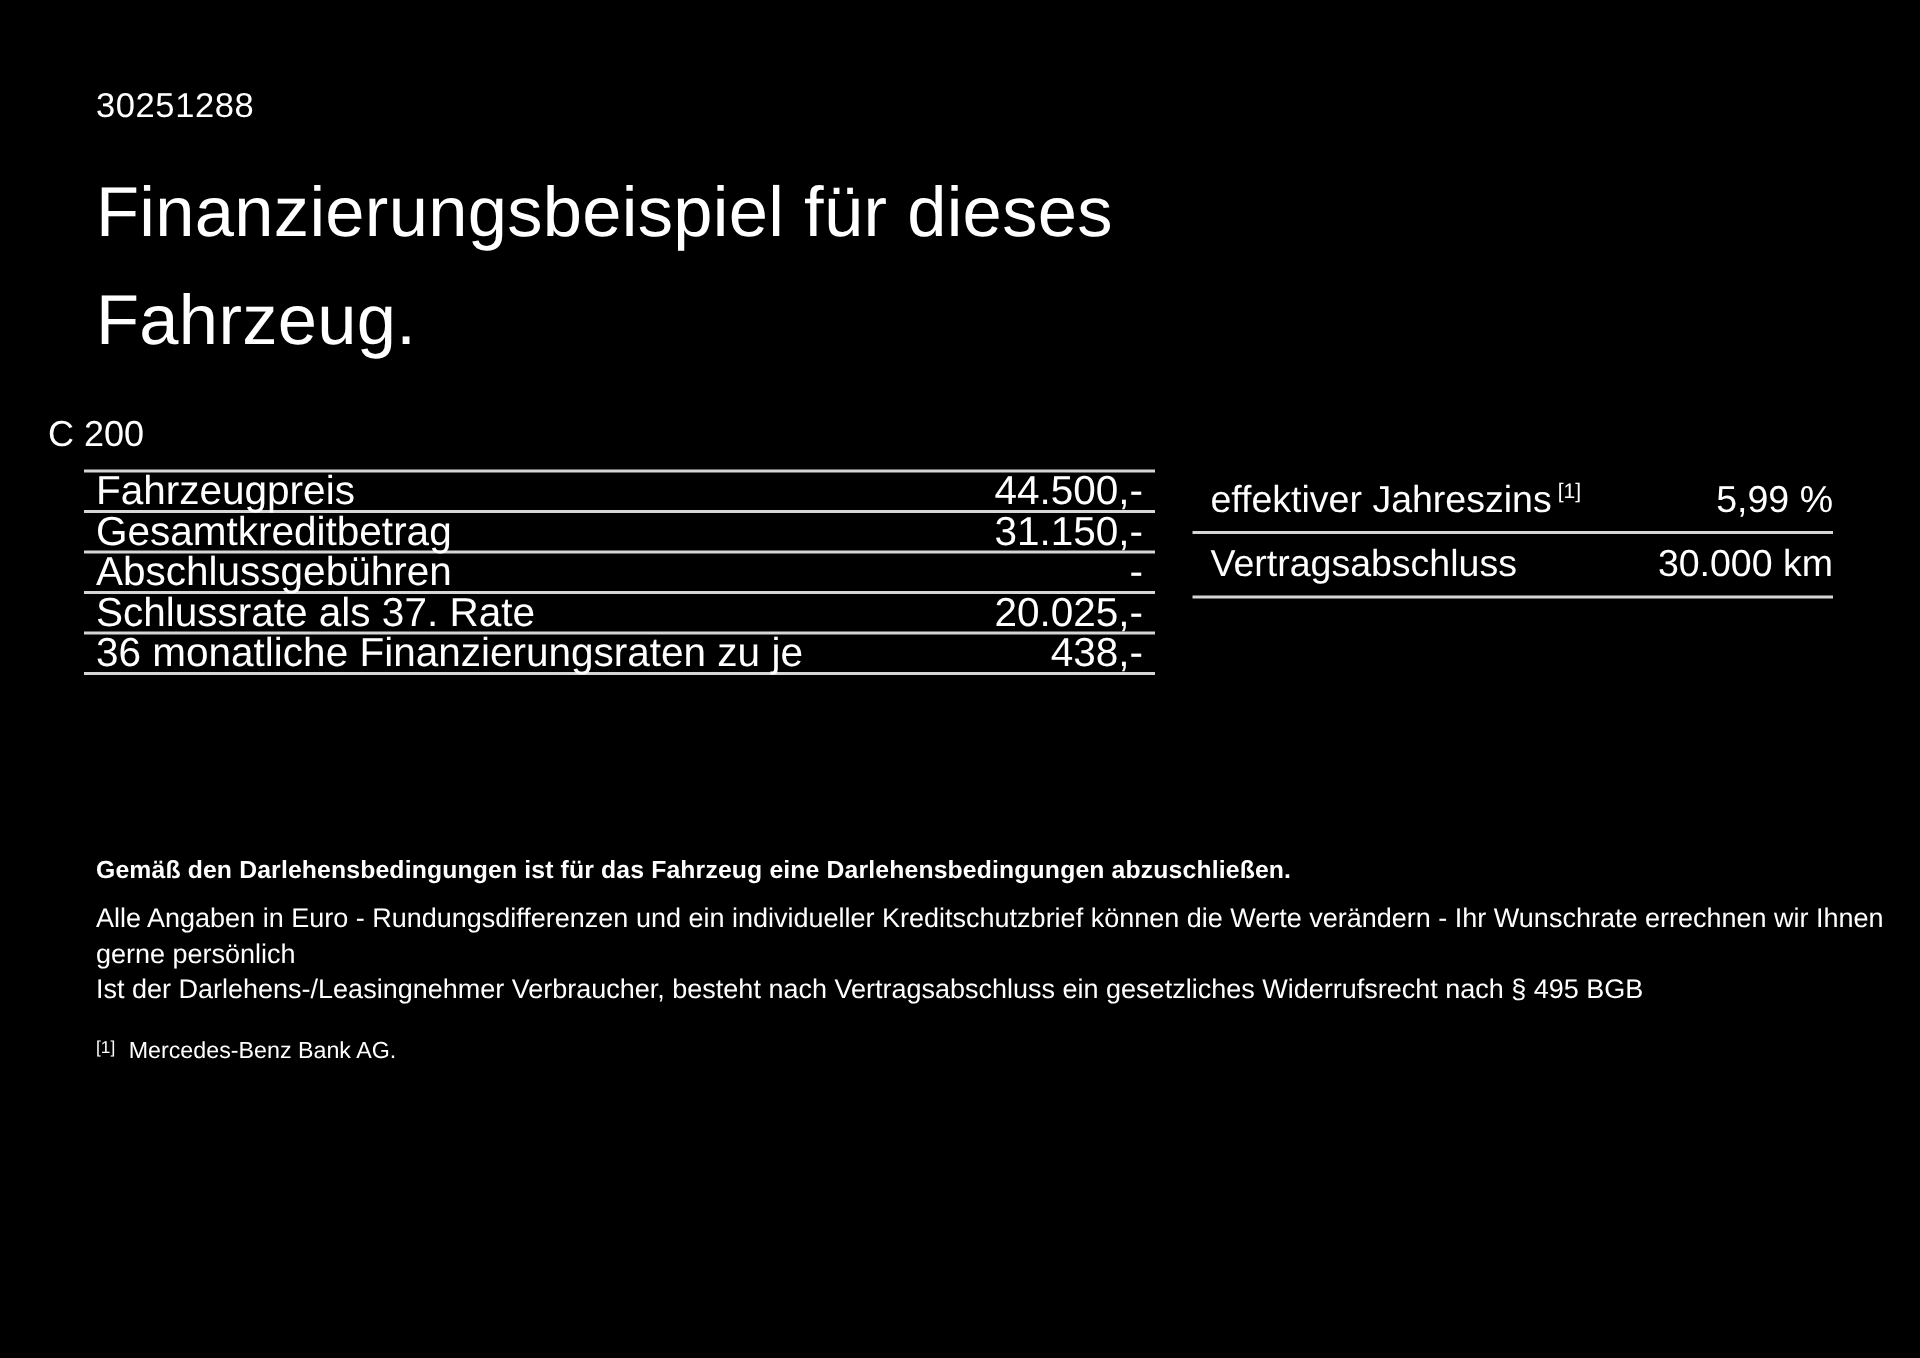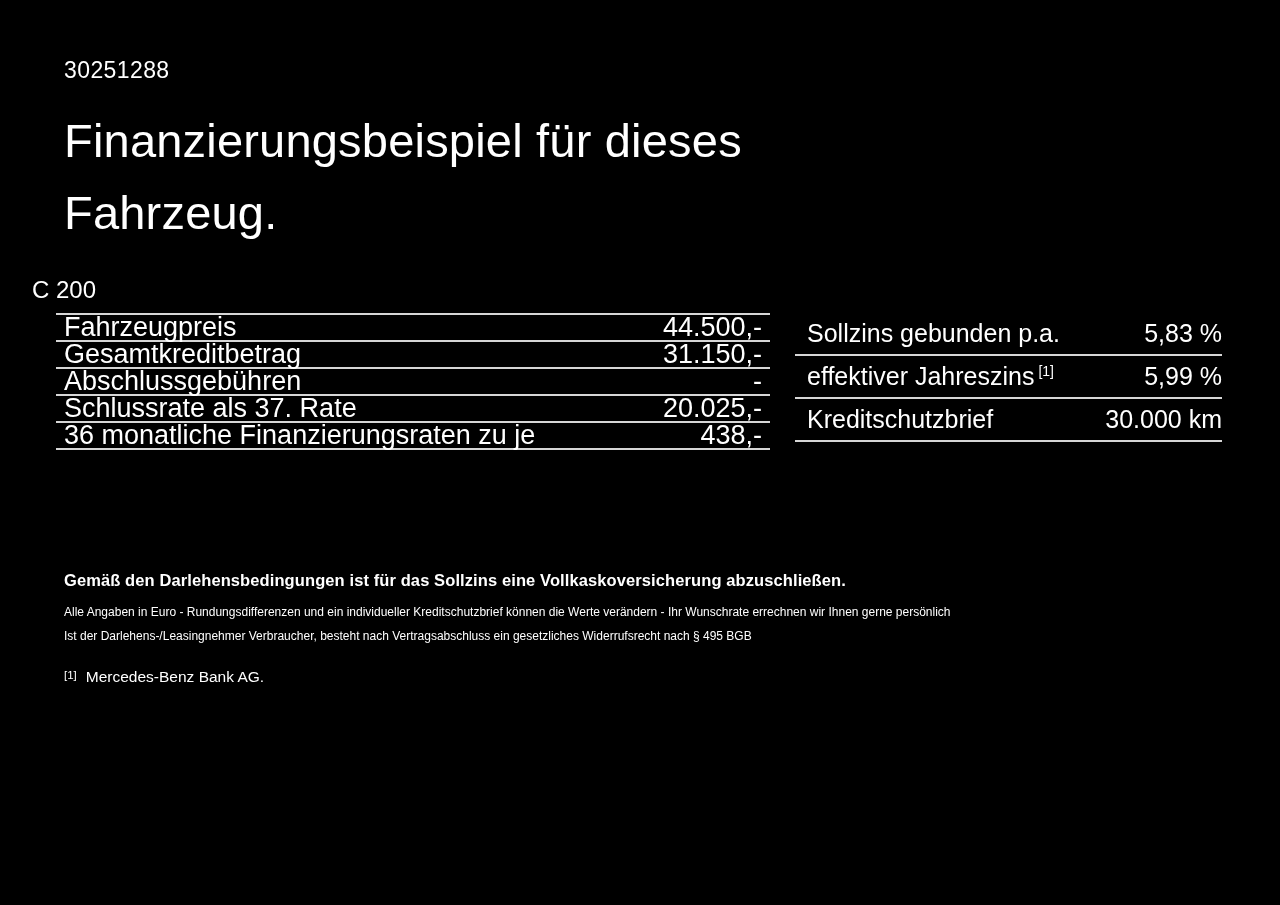--- a/index.html
+++ b/index.html
@@ -77,21 +77,21 @@
   }
 
   .footer{ margin:121px 0 0 64px; }
   .footer-bold{
     font-size:16.5px;
     font-weight:700;
     margin-bottom:11px;
     letter-spacing:0.1px;
   }
   .footer-note{
-    font-size:12px;
+    font-size:18px;
     line-height:23.5px;
     font-weight:400;
   }
   .footnote{
     margin-top:20px;
     font-size:15.5px;
   }
   .footnote .marker{
     font-size:11.5px;
     vertical-align:3px;
@@ -129,37 +129,33 @@
         <span class="value">20.025,-</span>
       </div>
       <div class="row bold">
         <span class="label">36 monatliche Finanzierungsraten zu je</span>
         <span class="value">438,-</span>
       </div>
     </div>
 
     <div class="table-right">
       <div class="row">
-        <span class="label">Sollzins gebunden p.a.</span>
-        <span class="value">5,83 %</span>
-      </div>
-      <div class="row">
         <span class="label"><span>effektiver Jahreszins</span><sup class="fn-sup">[1]</sup></span>
         <span class="value">5,99 %</span>
       </div>
       <div class="row">
-        <span class="label">Kreditschutzbrief</span>
+        <span class="label">Vertragsabschluss</span>
         <span class="value">30.000 km</span>
       </div>
     </div>
 
   </div>
 
   <div class="footer">
-    <div class="footer-bold">Gemäß den Darlehensbedingungen ist für das Sollzins eine Vollkaskoversicherung abzuschließen.</div>
+    <div class="footer-bold">Gemäß den Darlehensbedingungen ist für das Fahrzeug eine Darlehensbedingungen abzuschließen.</div>
     <div class="footer-note">Alle Angaben in Euro - Rundungsdifferenzen und ein individueller Kreditschutzbrief können die Werte verändern - Ihr Wunschrate errechnen wir Ihnen gerne persönlich</div>
     <div class="footer-note">Ist der Darlehens-/Leasingnehmer Verbraucher, besteht nach Vertragsabschluss ein gesetzliches Widerrufsrecht nach § 495 BGB</div>
     <div class="footnote">
       <span class="marker">[1]</span><span>Mercedes-Benz Bank AG.</span>
     </div>
   </div>
 
 </div>
 
 </body></html>

